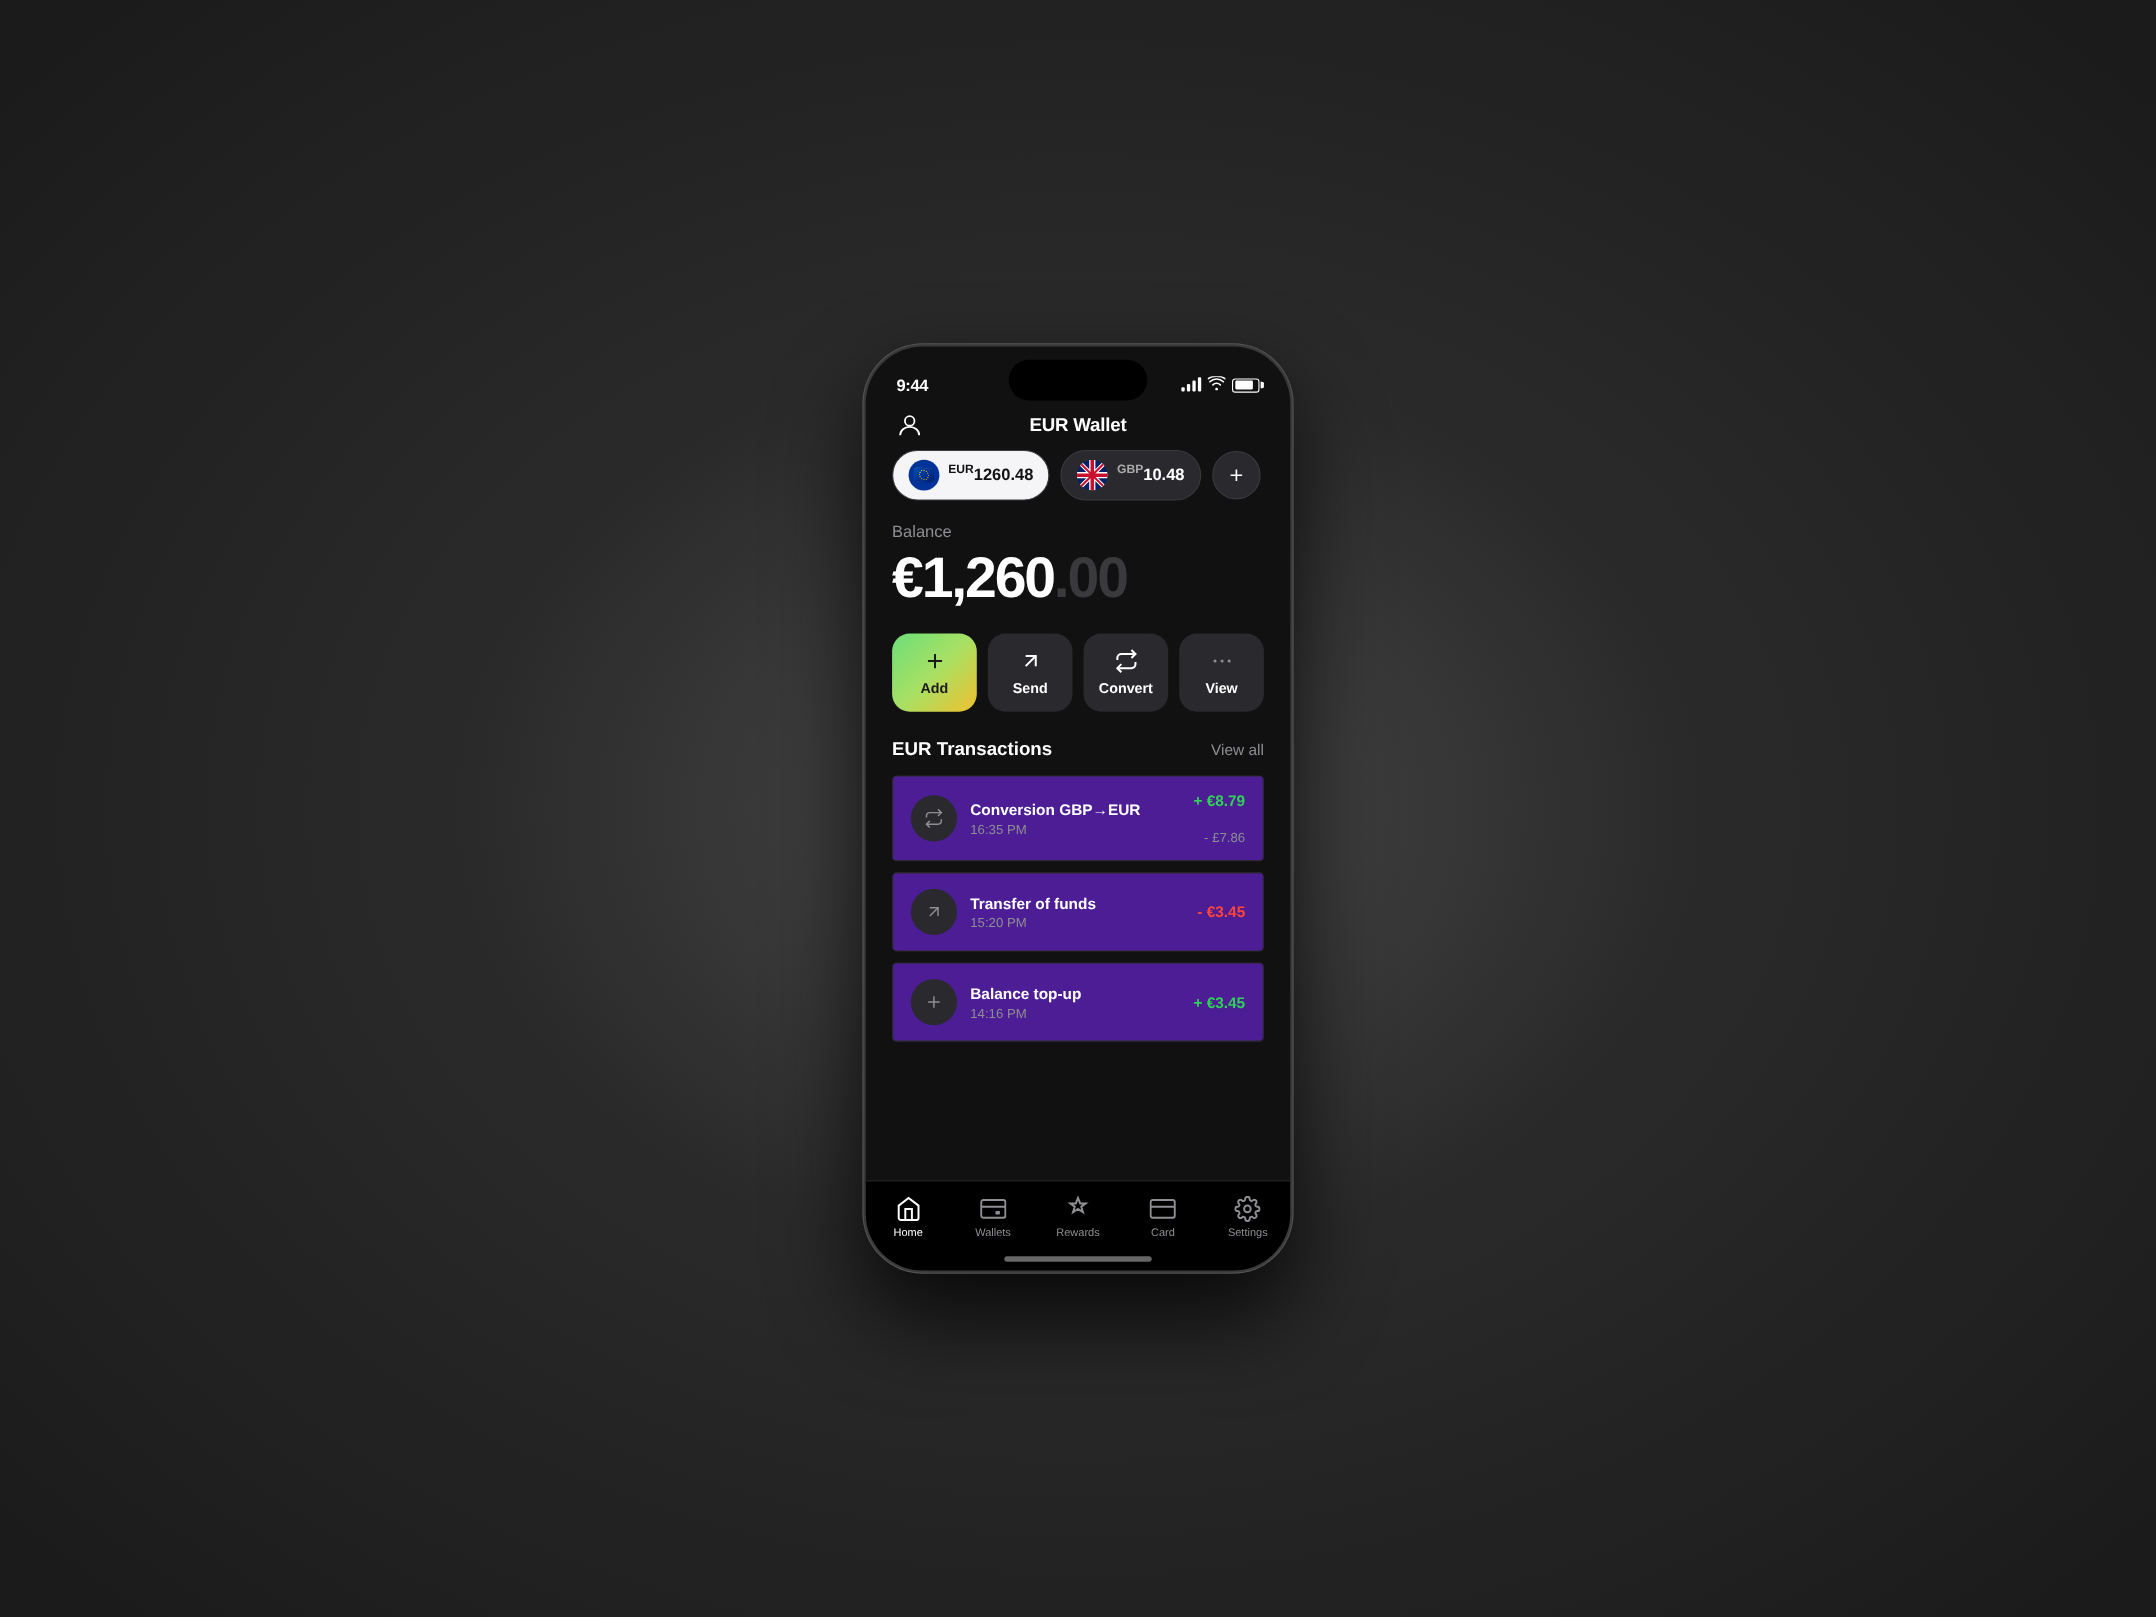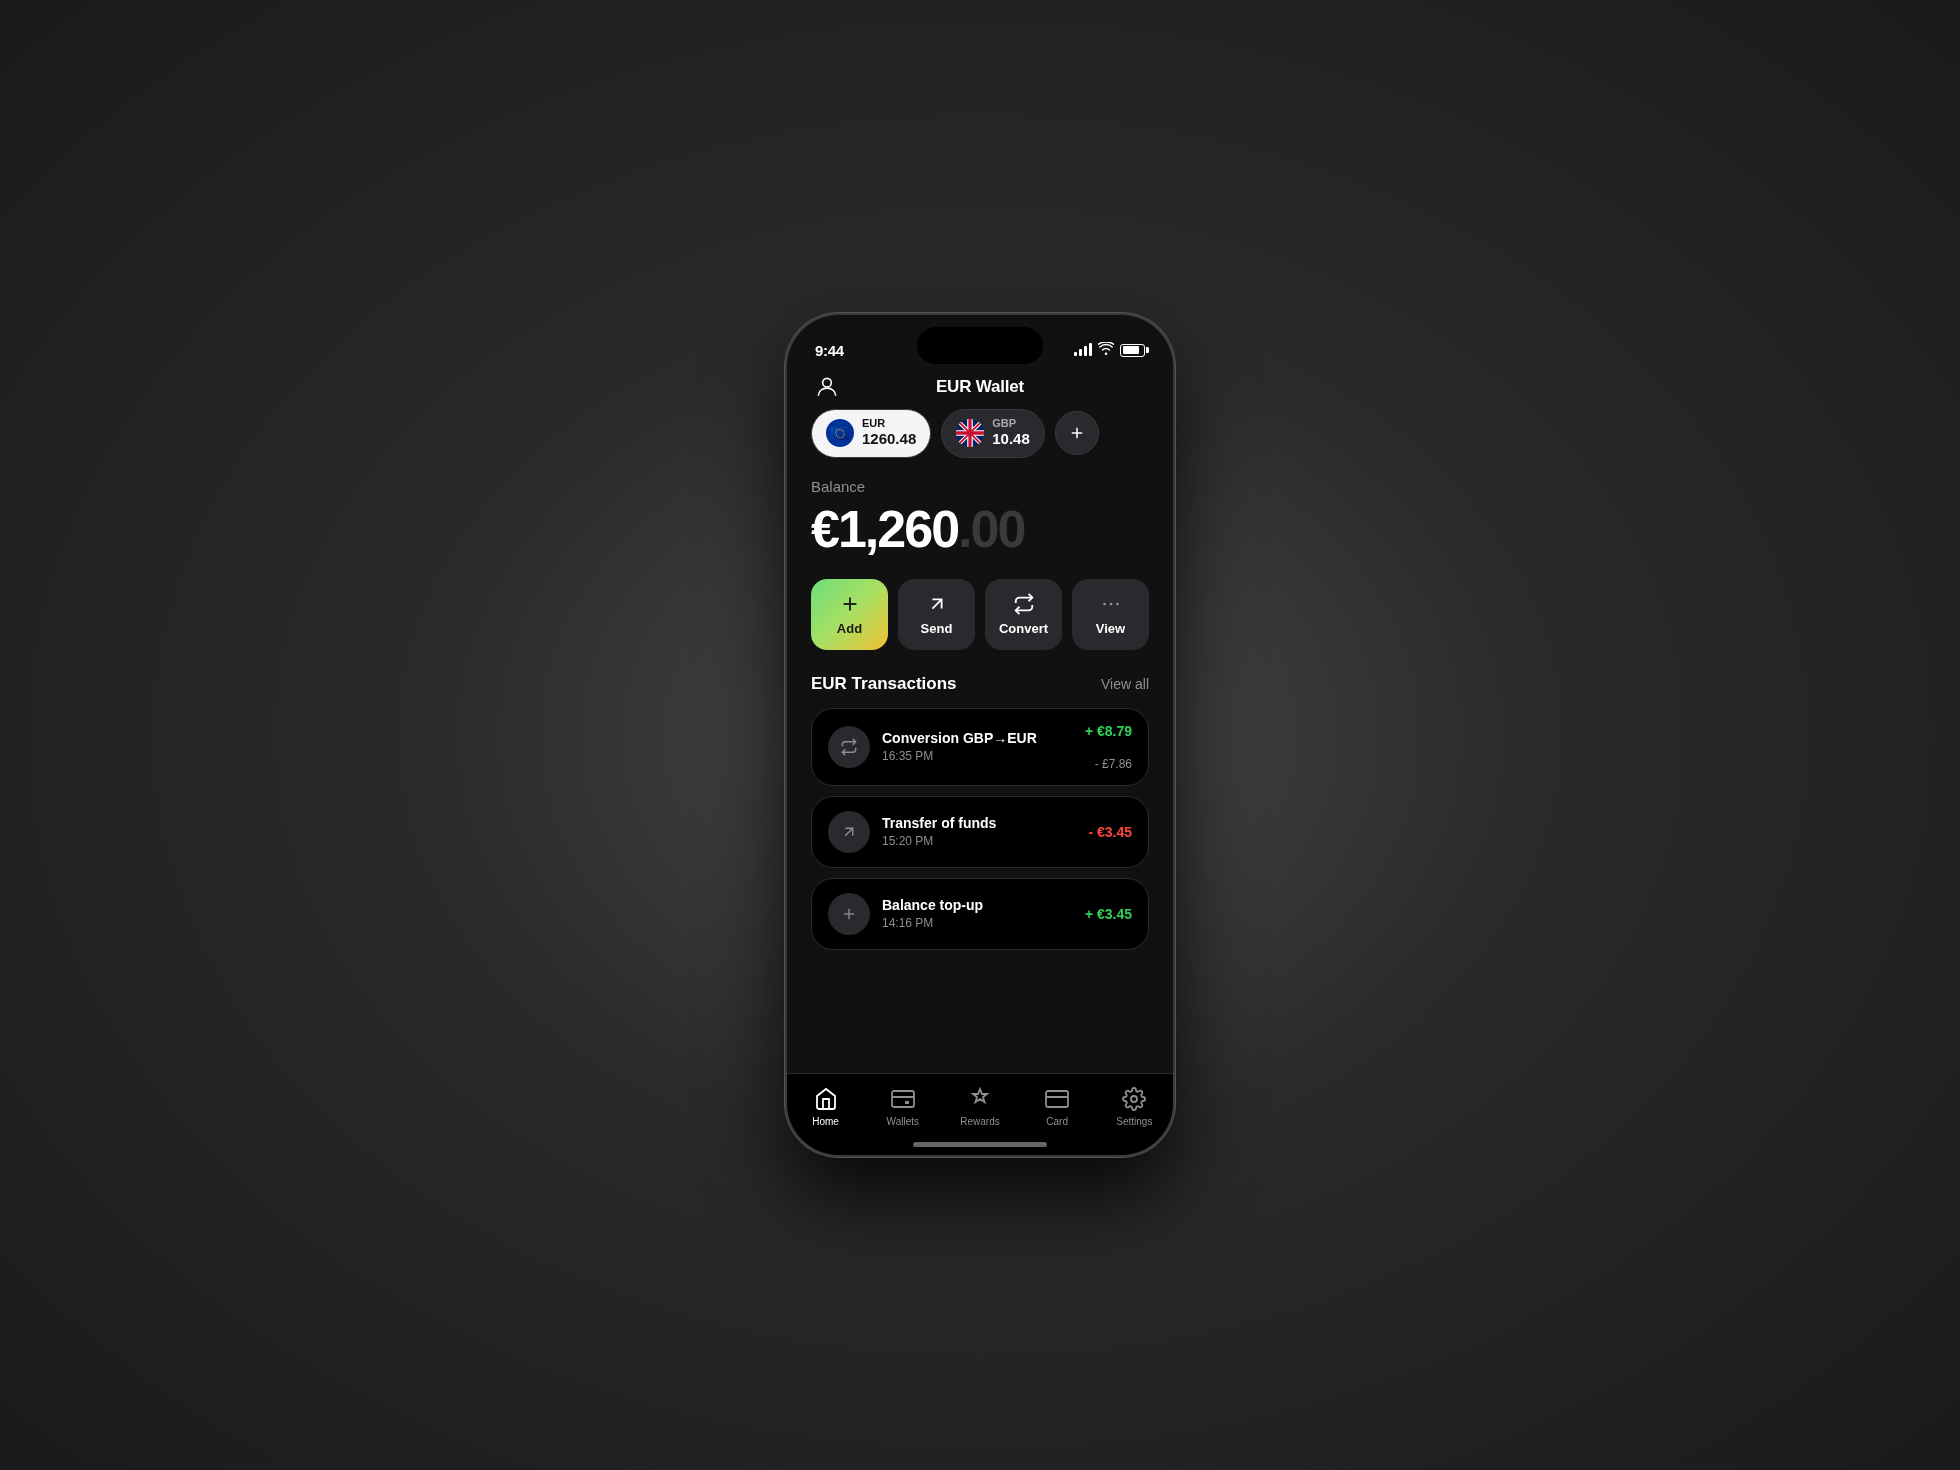--- a/index.html
+++ b/index.html
@@ -187,21 +187,21 @@
     .eur-flag {
       background: #003399;
       display: flex;
       align-items: center;
       justify-content: center;
       font-size: 16px;
     }
 
     .currency-info {
       display: flex;
-      flex-direction: column;
+      flex-direction: row;
     }
 
     .currency-code {
       font-size: 11px;
       font-weight: 600;
       color: #333;
       line-height: 1;
     }
 
     .currency-pill.active .currency-code { color: #111; }
@@ -327,22 +327,22 @@
     .view-all-btn {
       color: #8e8e93;
       font-size: 14px;
       font-weight: 500;
       cursor: pointer;
       background: none;
       border: none;
     }
 
     .transaction-item {
-      background: #000000;
-      border-radius: 22px;
+      background: #4c1d95;
+      border-radius: 4px;
       padding: 14px 16px;
       display: flex;
       align-items: center;
       gap: 12px;
       margin-bottom: 10px;
       border: 1px solid #2a2a2e;
     }
 
     .transaction-icon {
       width: 42px;

